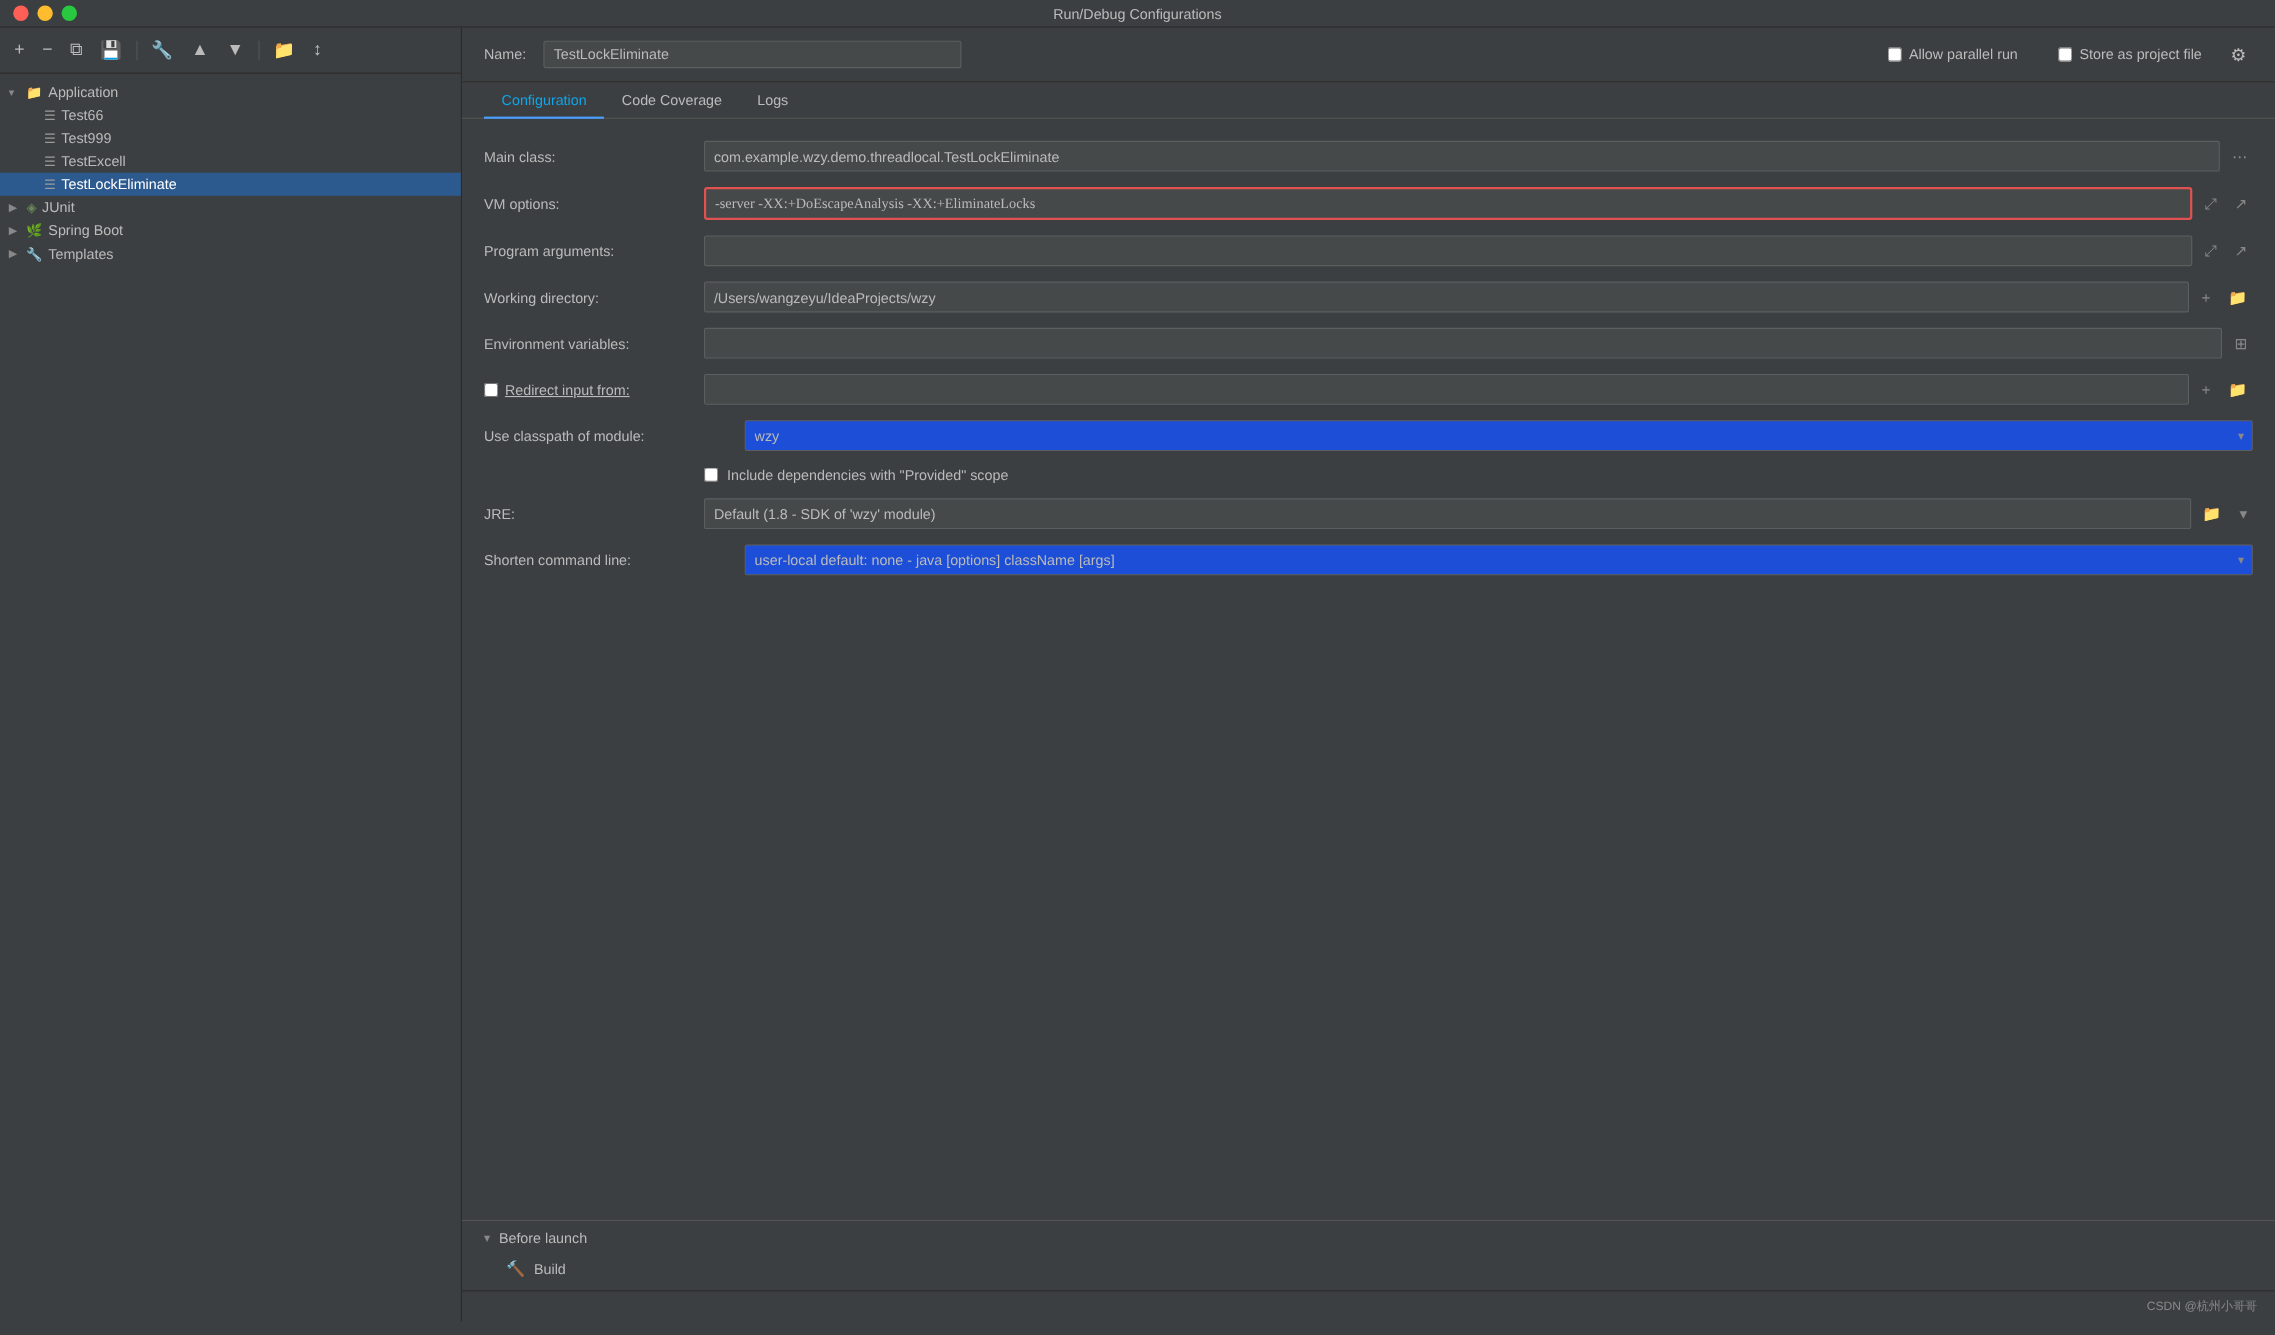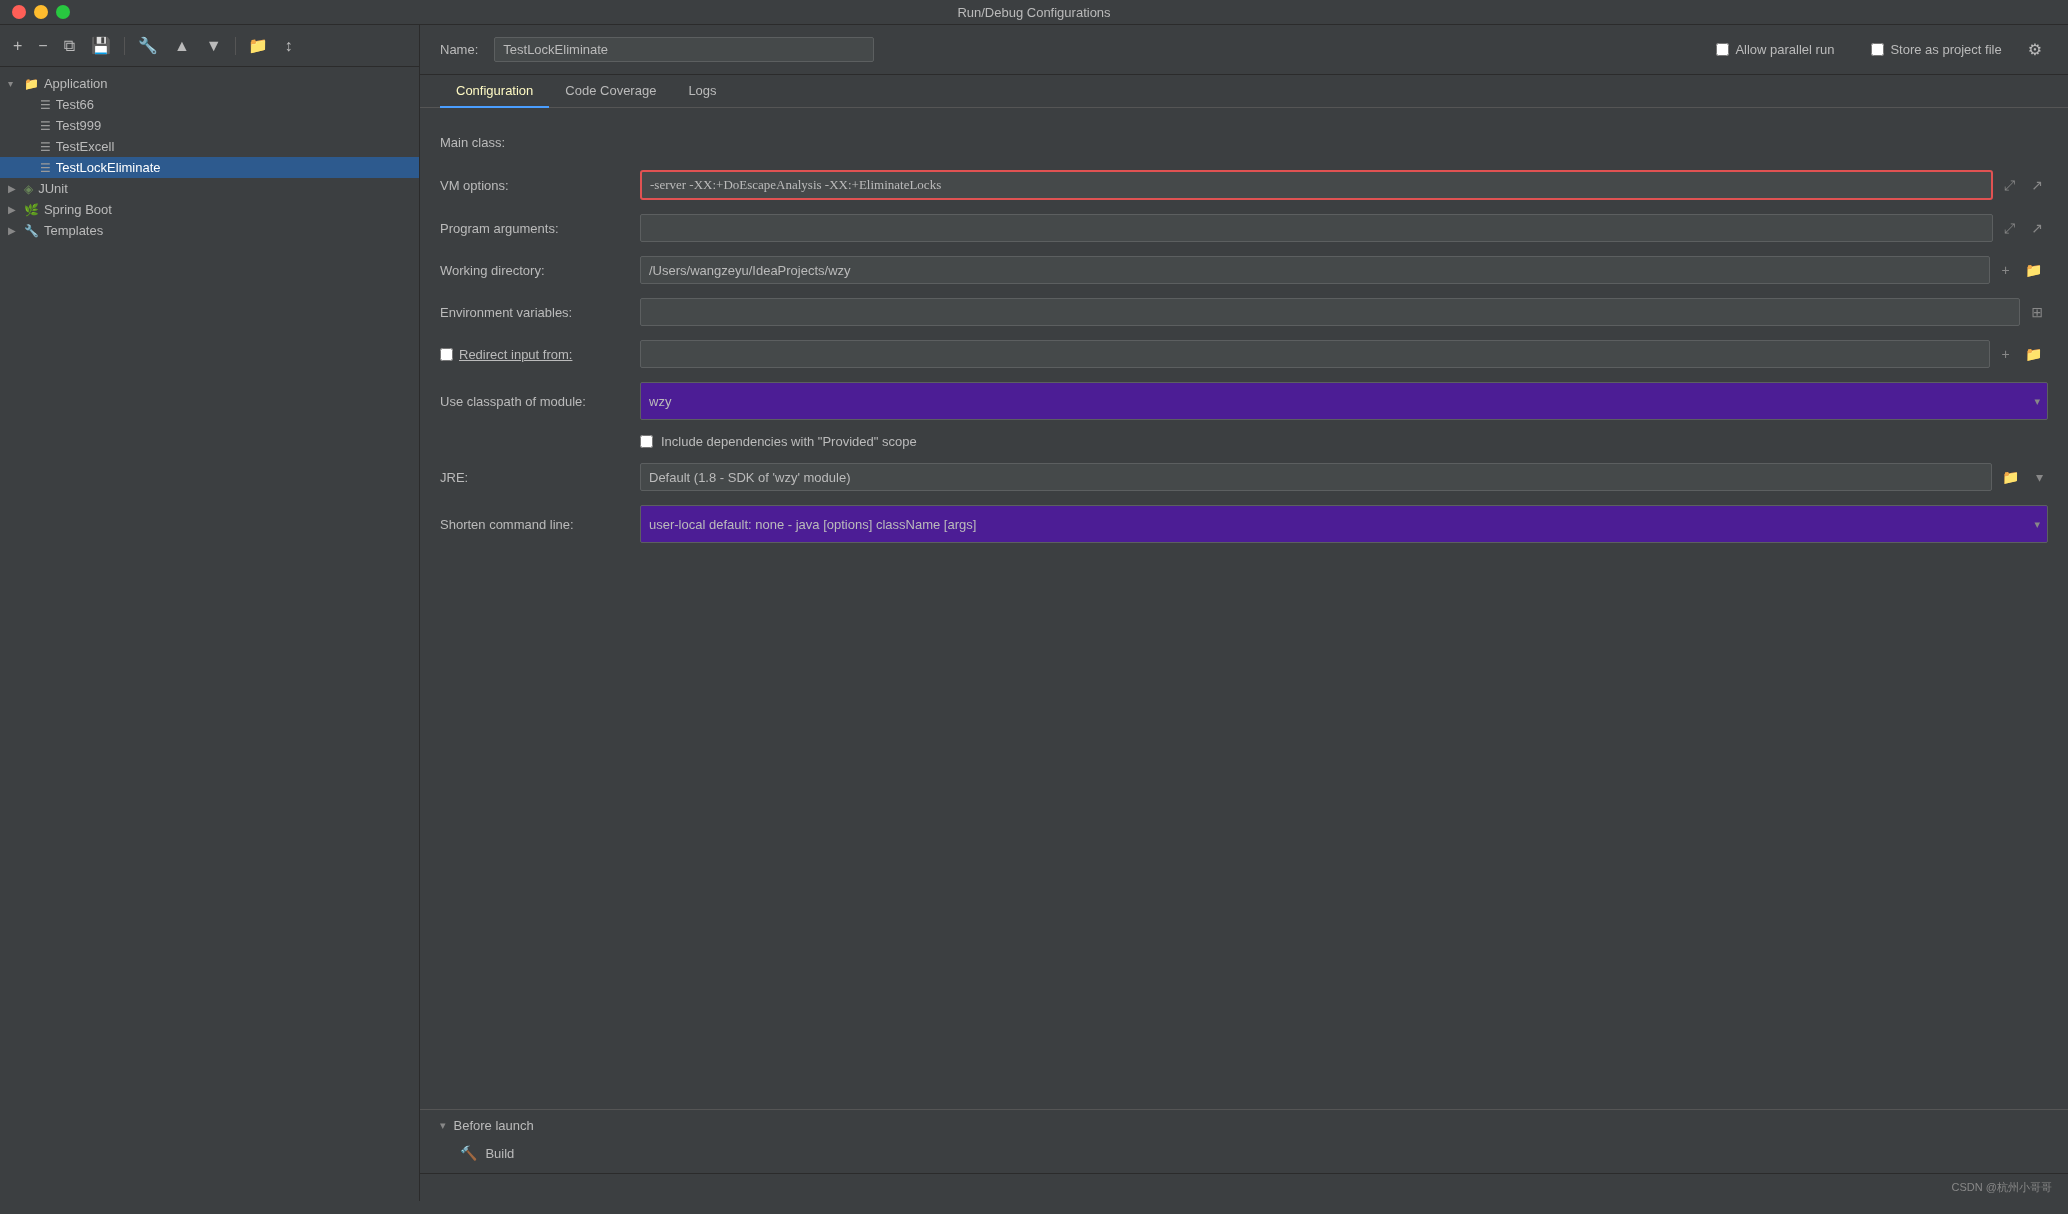--- a/index.html
+++ b/index.html
@@ -183,21 +183,21 @@
     }
     .tab {
       padding: 8px 16px;
       font-size: 13px;
       color: #bbbbbb;
       cursor: pointer;
       border-bottom: 2px solid transparent;
       margin-bottom: -1px;
     }
     .tab.active {
-      color: #fef9c3;
+      color: #0ea5e9;
       border-bottom: 2px solid #4a9eff;
     }
 
     
     .config-form {
       flex: 1;
       overflow-y: auto;
       padding: 20px 20px;
     }
 
@@ -262,31 +262,32 @@
       color: #888;
       font-size: 14px;
       cursor: pointer;
       padding: 2px 5px;
       border-radius: 2px;
       flex-shrink: 0;
     }
 
     .form-select {
       flex: 1;
-      background: #4c1d95;
+      background: #1d4ed8;
       border: 1px solid #5c5f60;
       color: #bbbbbb;
       font-size: 13px;
       padding: 4px 8px;
       border-radius: 2px;
       outline: none;
-      height: 38px;
+      height: 28px;
       appearance: none;
       -webkit-appearance: none;
       cursor: pointer;
+      margin-left: 37px;
     }
     .select-wrapper {
       flex: 1;
       position: relative;
       display: flex;
       align-items: center;
     }
     .select-wrapper::after {
       content: '▾';
       position: absolute;
@@ -460,20 +461,24 @@
       </div>
       <div class="tab">
         <span>Logs</span>
       </div>
     </div>
 
     <div class="config-form">
 
       <div class="form-row">
         <span class="form-label">Main class:</span>
+        <div class="form-value">
+          <input class="form-input" type="text" value="com.example.wzy.demo.threadlocal.TestLockEliminate" style="">
+          <button class="icon-btn">⋯</button>
+        </div>
       </div>
 
       <div class="form-row">
         <span class="form-label">VM options:</span>
         <div class="vm-options-container">
           <div class="vm-input-wrapper">
             <input class="vm-input" type="text" value="-server -XX:+DoEscapeAnalysis -XX:+EliminateLocks" style="">
           </div>
           <button class="icon-btn">⤢</button>
           <button class="icon-btn">↗</button>

